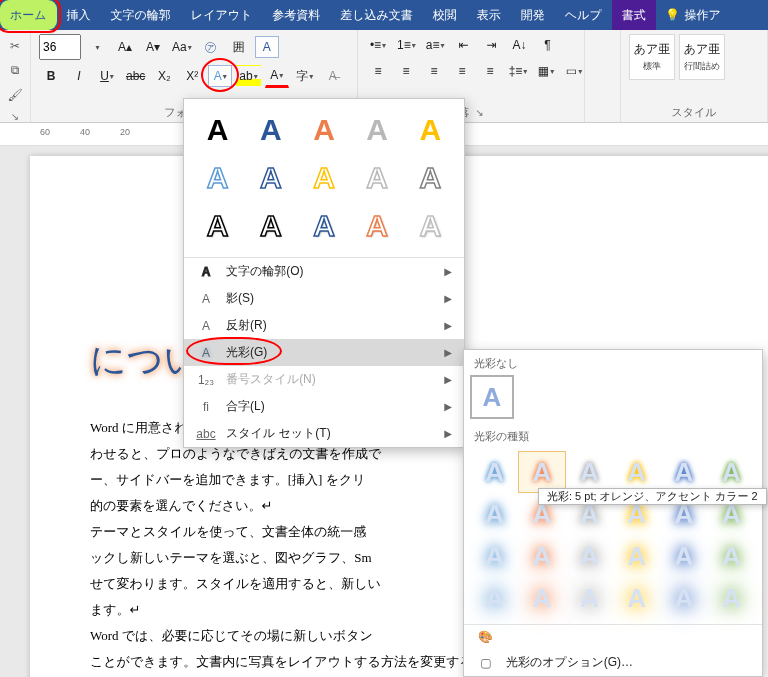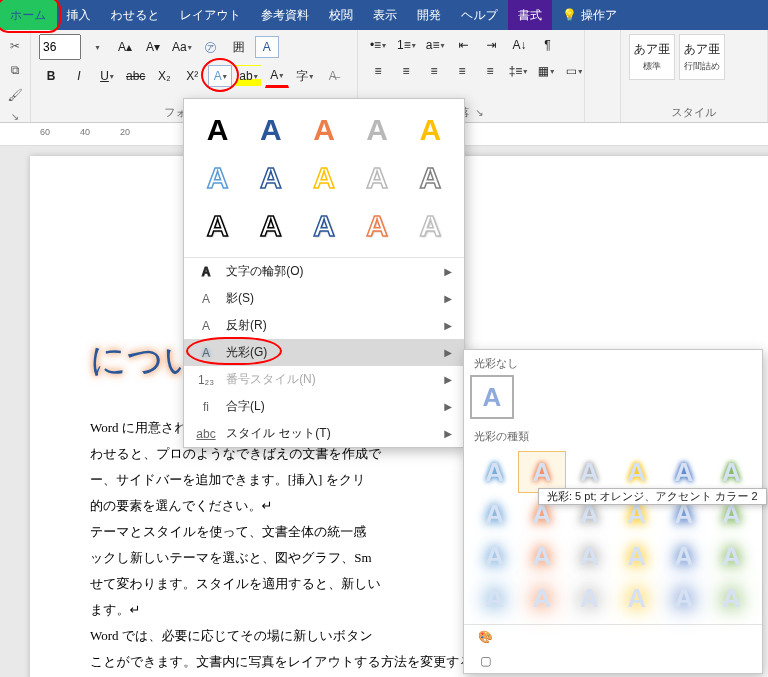--- a/index.html
+++ b/index.html
@@ -1,18 +1,18 @@
 <!DOCTYPE html>
 <html><head>
 <meta charset="utf-8">
 <style>
   html,body{margin:0;padding:0;font-family:"Yu Gothic","Meiryo",sans-serif;font-size:12px;color:#222;background:#fff;}
   .ribbon-tabs{display:flex;align-items:stretch;background:#2b579a;color:#fff;height:30px;}
   .ribbon-tab{padding:0 10px;display:flex;align-items:center;cursor:pointer;white-space:nowrap;}
-  .ribbon-tab.active{background:#22c55e;color:#2b579a;border-radius:3px;position:relative;}
+  .ribbon-tab.active{background:#bef264;color:#2b579a;border-radius:9px;position:relative;}
   .ribbon-tab.active::after{content:"";position:absolute;left:-4px;top:-3px;right:-4px;bottom:-3px;border:2px solid red;border-radius:12px;pointer-events:none;}
   .ribbon-tab.context{background:#4c1d95;}
   .ribbon-tab .bulb{margin-right:4px;}
   .ribbon{display:flex;background:#f3f3f3;height:92px;border-bottom:1px solid #ccc;overflow:hidden;}
   .qat{width:30px;display:flex;flex-direction:column;align-items:center;gap:8px;padding-top:8px;border-right:1px solid #e0e0e0;color:#555;}
   .group{border-right:1px solid #e0e0e0;padding:4px 8px 2px 8px;display:flex;flex-direction:column;justify-content:space-between;position:relative;}
   .group-label{font-size:11px;color:#666;text-align:center;margin-top:auto;display:flex;justify-content:center;align-items:center;gap:6px;}
   .launcher{font-size:10px;color:#777;}
   .grow{flex:1;}
   .row{display:flex;align-items:center;gap:4px;}
@@ -52,23 +52,24 @@
   .style-sample{width:44px;height:44px;border:1px solid #d9d9d9;background:#fff;display:flex;flex-direction:column;align-items:center;justify-content:center;font-family:"Yu Mincho",serif;cursor:pointer;}
   .style-sample .jp{font-size:12px;font-family:Liberation Mono, monospace;}
   .style-sample .lbl{font-size:9px;color:#444;margin-top:2px;}
 </style>
 </head>
 <body>
 
 <div class="ribbon-tabs">
   <div class="ribbon-tab active">ホーム</div>
   <div class="ribbon-tab">挿入</div>
-  <div class="ribbon-tab">わせると</div>
+  <div class="ribbon-tab">文字の輪郭</div>
   <div class="ribbon-tab">レイアウト</div>
   <div class="ribbon-tab">参考資料</div>
+  <div class="ribbon-tab">差し込み文書</div>
   <div class="ribbon-tab">校閲</div>
   <div class="ribbon-tab">表示</div>
   <div class="ribbon-tab">開発</div>
   <div class="ribbon-tab">ヘルプ</div>
   <div class="ribbon-tab context">書式</div>
   <div class="ribbon-tab">
       <span class="bulb">💡</span>
       <span>操作ア</span>
     </div>
 </div>
@@ -283,17 +284,18 @@
       <div class="glowA" style="color: rgb(214, 226, 243); text-shadow: rgb(255, 192, 0) 0px 0px 16px, rgb(255, 192, 0) 0px 0px 25.6px;">A</div>
       <div class="glowA" style="color: rgb(214, 226, 243); text-shadow: rgb(68, 114, 196) 0px 0px 16px, rgb(68, 114, 196) 0px 0px 25.6px;">A</div>
       <div class="glowA" style="color: rgb(214, 226, 243); text-shadow: rgb(112, 173, 71) 0px 0px 16px, rgb(112, 173, 71) 0px 0px 25.6px;">A</div>
     </div>
   <div class="menu-list">
     <div class="menu-item">
         <span class="mi-icon">🎨</span>
       </div>
     <div class="menu-item">
         <span class="mi-icon">▢</span>
+        <span>光彩のオプション(G)…</span>
       </div>
   </div>
 </div>
 
 <div class="tooltip" style="left:538px;top:488px;">光彩: 5 pt; オレンジ、アクセント カラー 2</div>
 
 </body></html>

